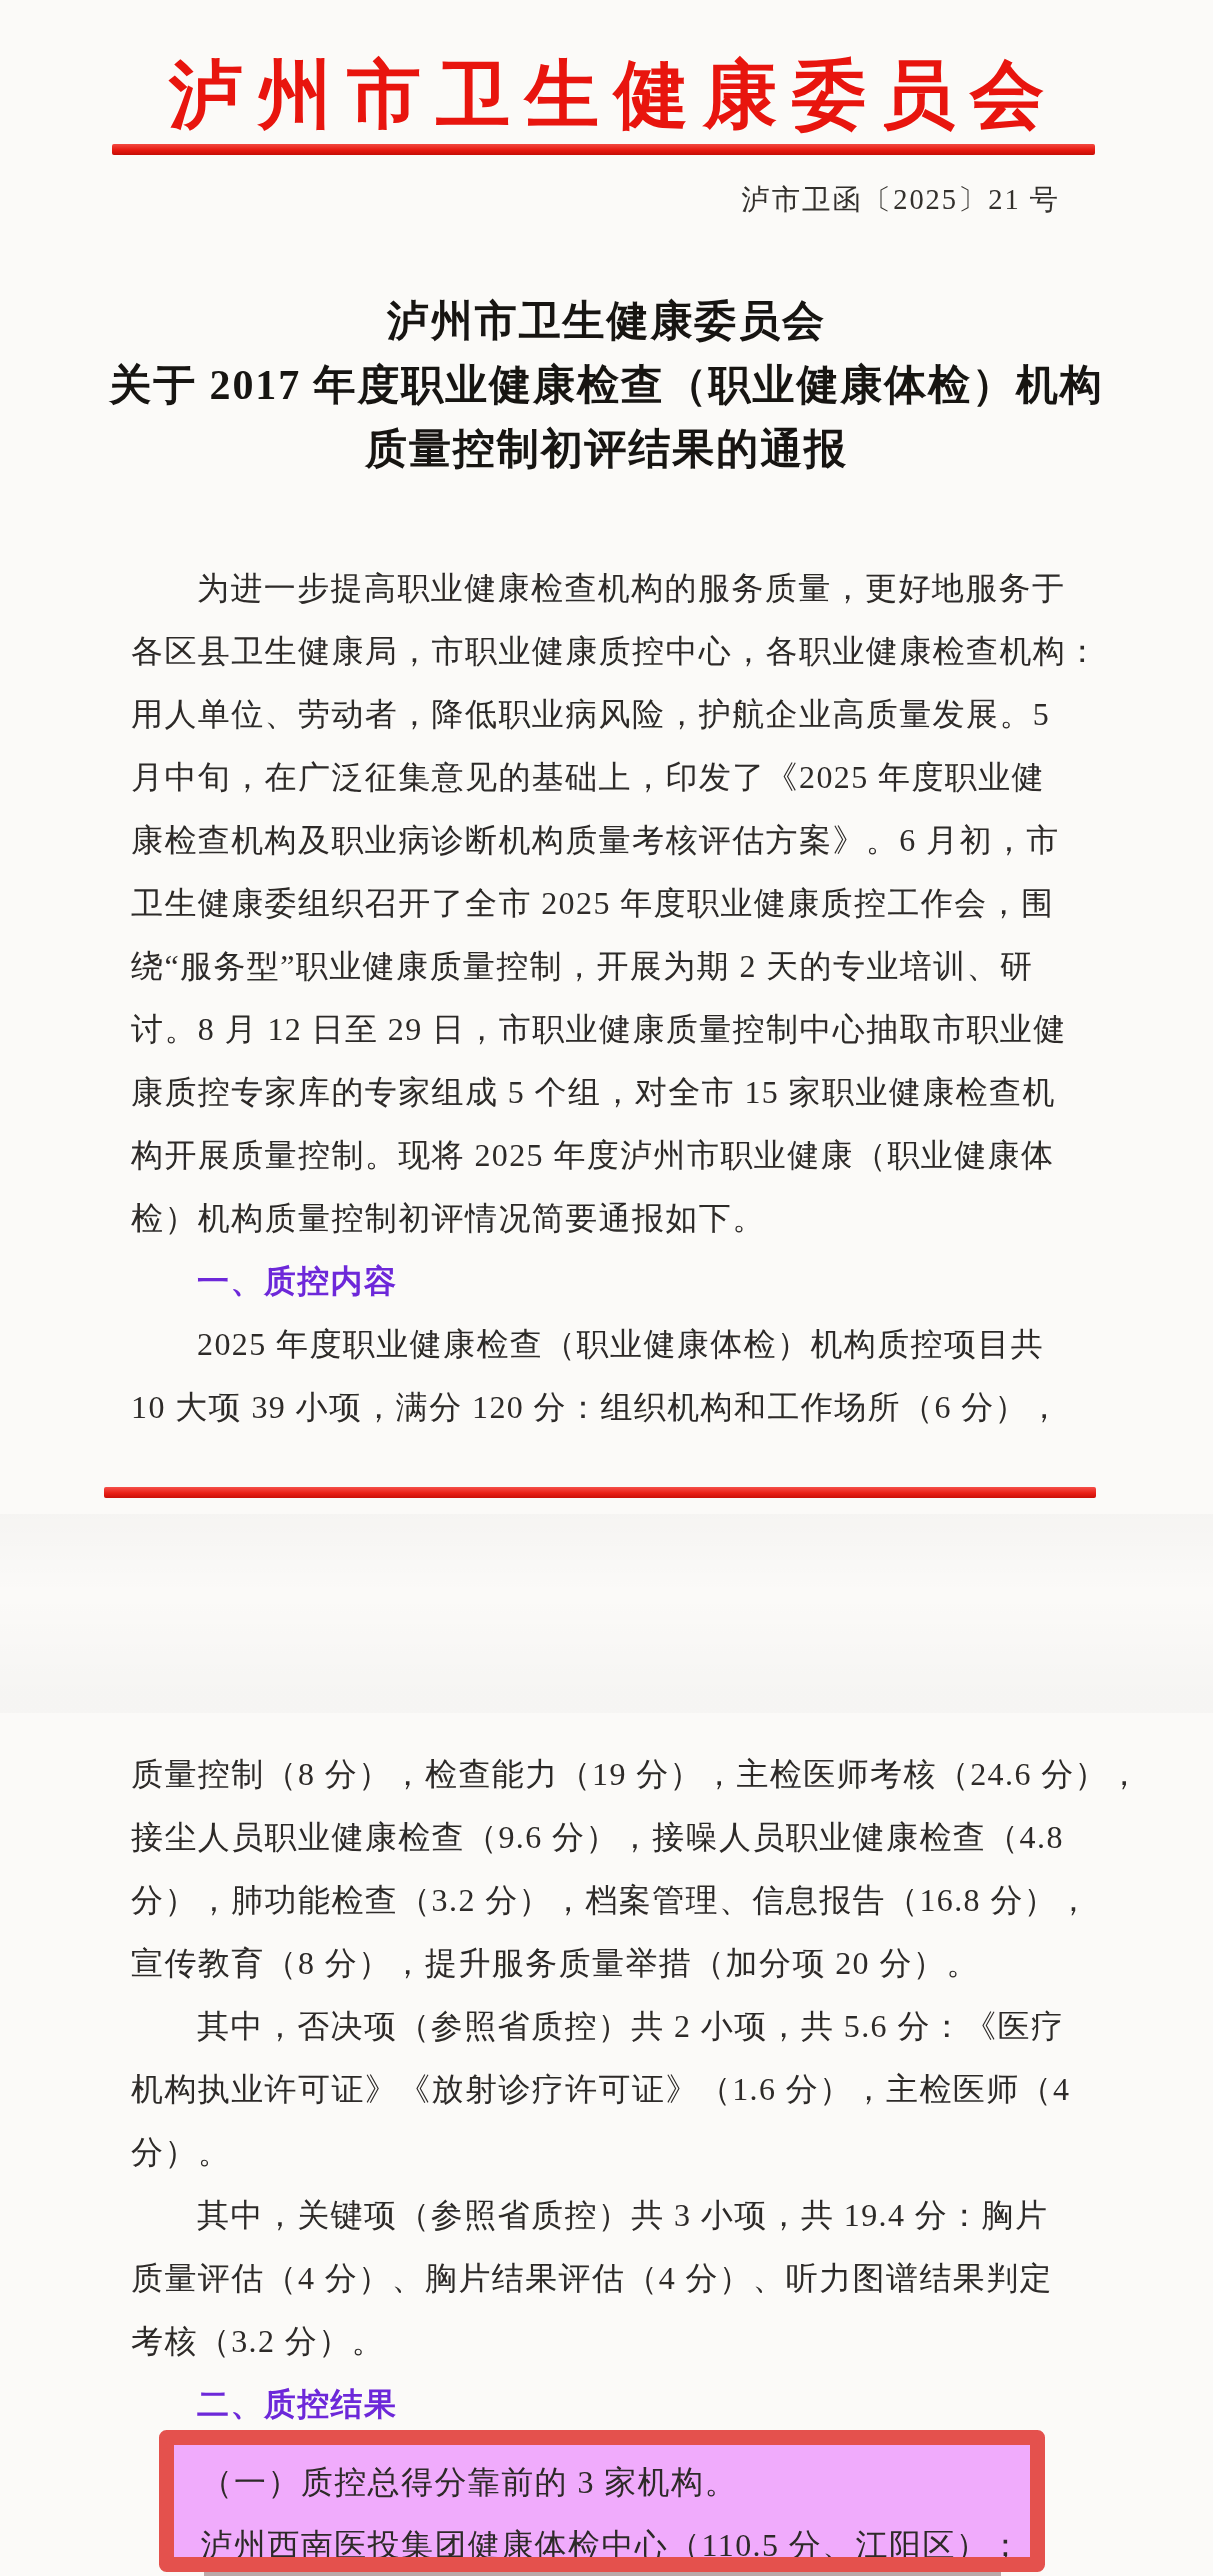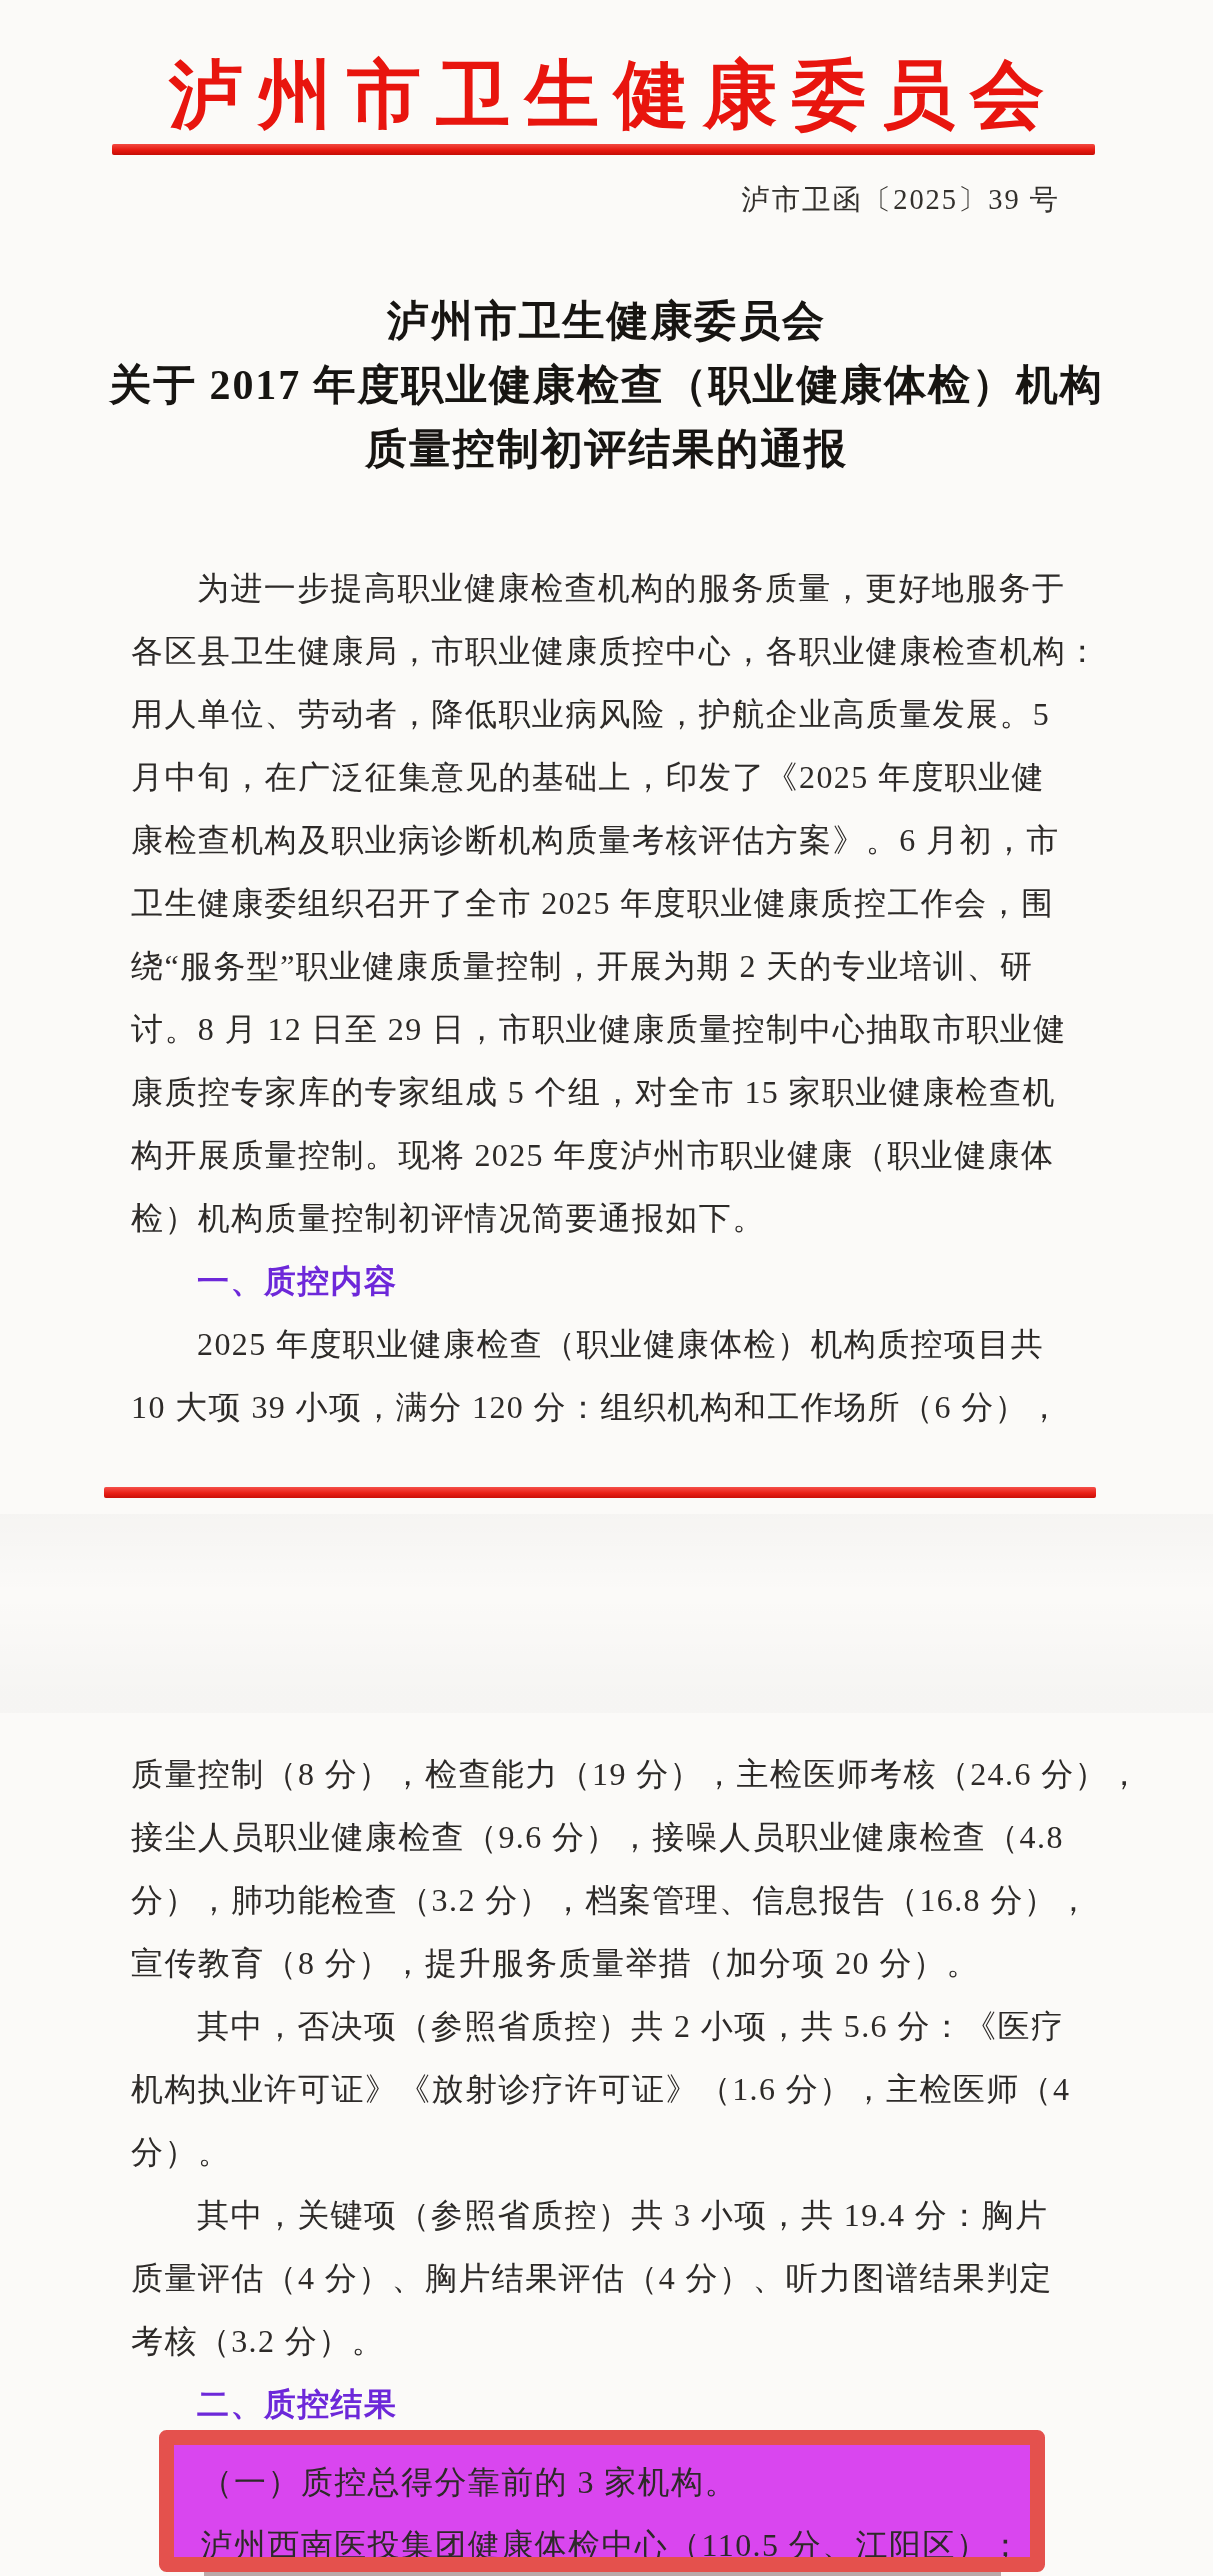--- a/index.html
+++ b/index.html
@@ -49,34 +49,34 @@
   }
   .page-gap-shade{
     position:absolute;top:1514px;left:0;width:1213px;height:199px;
     background:linear-gradient(#00000006,#00000000 40%,#00000005 90%);
     pointer-events:none;
   }
   
   .highlight-box{
     position:absolute;top:2430px;left:159px;width:886px;height:142px;
     box-sizing:border-box;border:15px solid #e4514d;border-radius:7.6px;
-    background:#d946ef;overflow:hidden;
+    background:#f0abfc;overflow:hidden;
   }
   .highlight-box .inner{padding:5.7px 0 0 26.6px;color:#2d2a28;}
   .next-box-edge{
     position:absolute;top:2572px;left:204px;width:797px;height:3.8px;
     background:#bba9a9;
   }
 </style>
 </head>
 <body>
 
 <div class="agency-head">泸州市卫生健康委员会</div>
 <div class="head-rule"></div>
-<div class="doc-number">泸市卫函〔2025〕39 号</div>
+<div class="doc-number">泸市卫函〔2025〕21 号</div>
 
 <div class="doc-title">
   <div class="tline">泸州市卫生健康委员会</div>
   <div class="tline">关于 2017 年度职业健康检查（职业健康体检）机构</div>
   <div class="tline">质量控制初评结果的通报</div>
 </div>
 
 <div class="body-block" id="page1-block">
   <div class="line indent">为进一步提高职业健康检查机构的服务质量，更好地服务于</div>
   <div class="line">各区县卫生健康局，市职业健康质控中心，各职业健康检查机构：</div>

